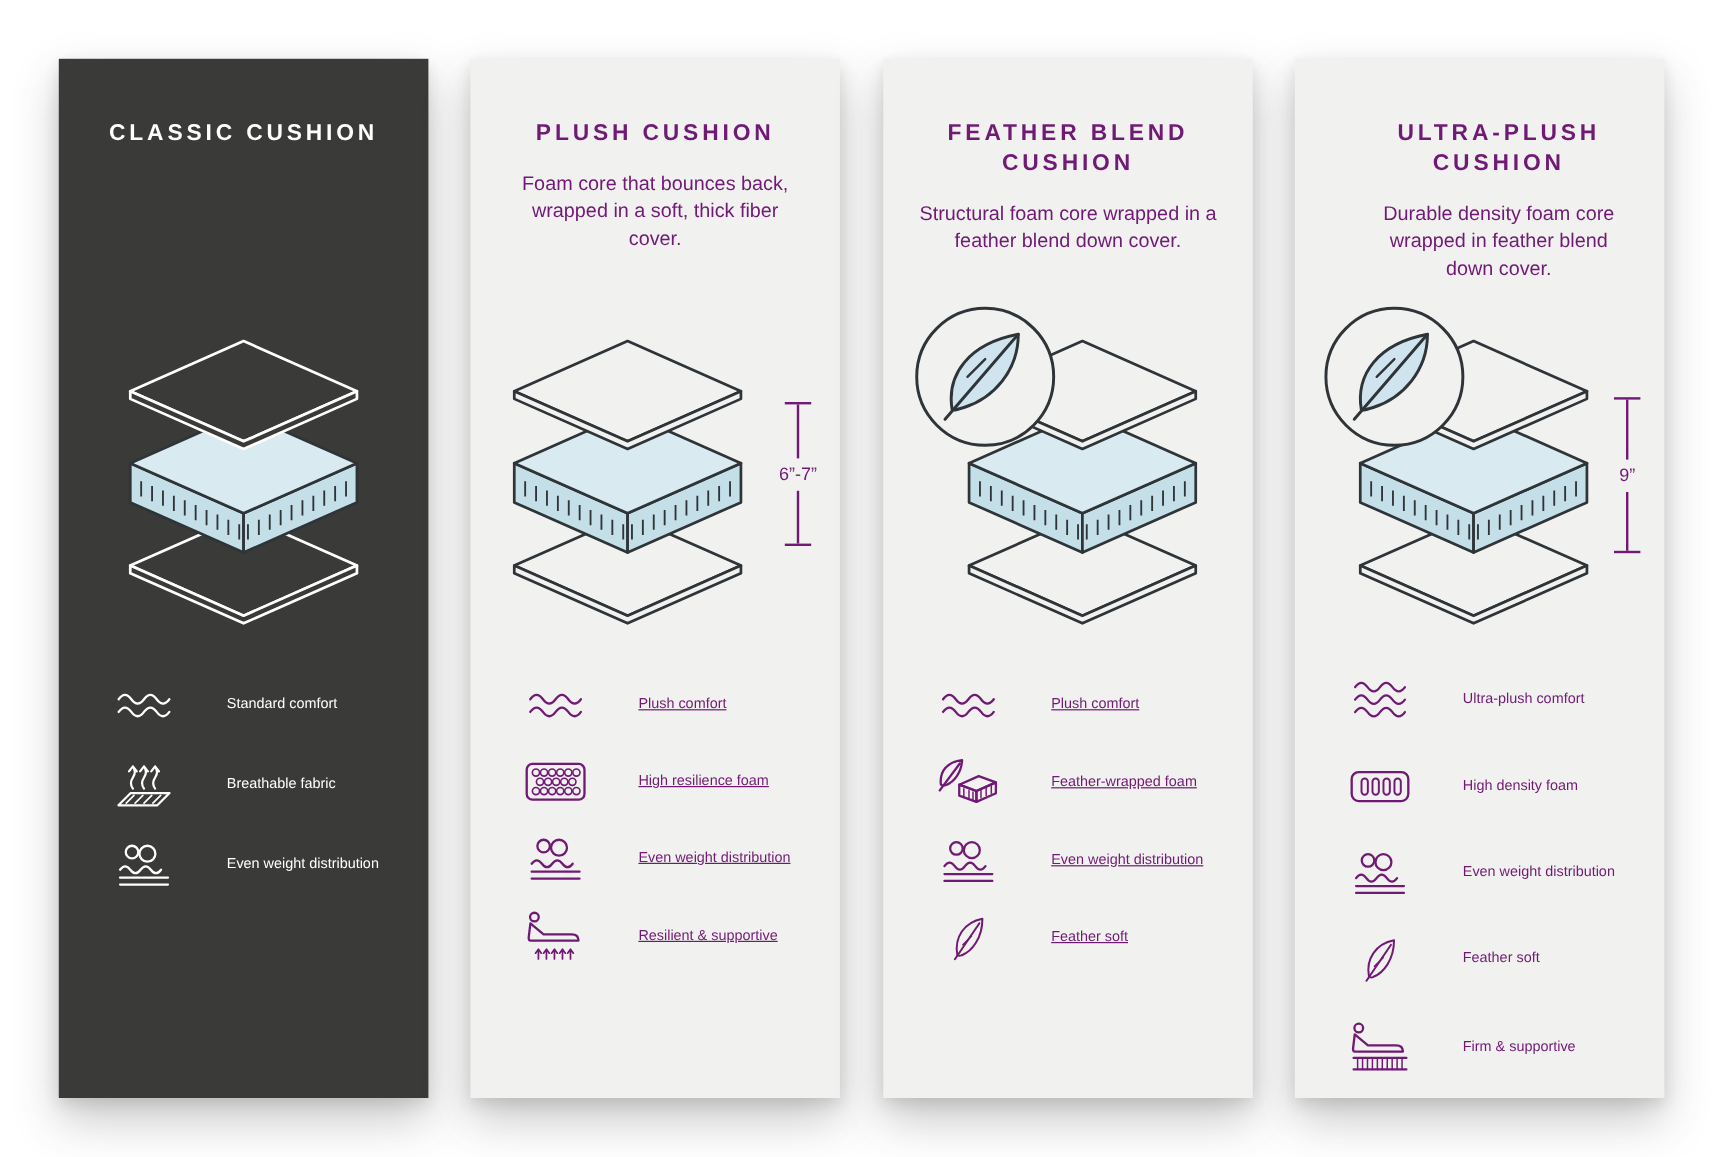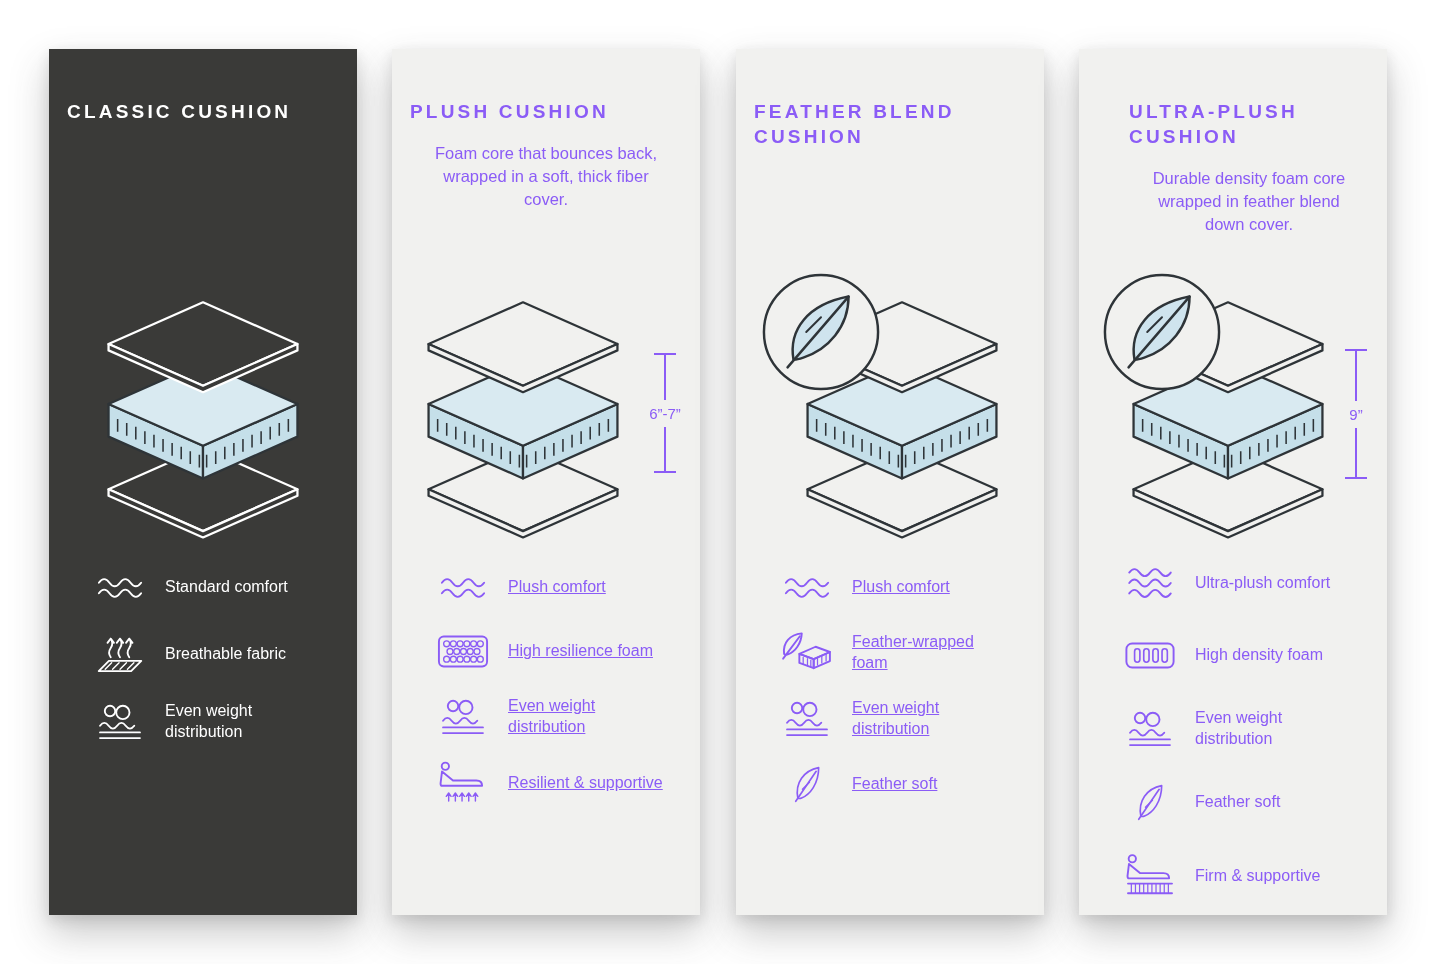--- a/index.html
+++ b/index.html
@@ -11,33 +11,33 @@
     overflow: hidden;
     color: #2e3438;
   }
   .board { position: relative; width: 1445px; height: 964px; }
 
   .panel {
     position: absolute; top: 49px; width: 308px; height: 866px;
     box-shadow: 0 18px 36px rgba(60,60,60,.28), 0 5px 12px rgba(60,60,60,.14);
   }
   .panel-dark  { background: #3a3a38; color: #ffffff; --line:#ffffff; --sheet:#3a3a38; }
-  .panel-light { background: #f1f1ef; color: #8b5cf6; --line:#2e3438; --sheet:#f1f1ef; }
+  .panel-light { background: #f1f1ef; color: #701a75; --line:#2e3438; --sheet:#f1f1ef; }
   .p1 { left: 49px; } .p2 { left: 392px; } .p3 { left: 736px; } .p4 { left: 1079px; padding-left: 32px; }
 
   .title {
-    margin: 50px 18px 0; text-align: left;
+    margin: 50px 18px 0; text-align: center;
     font-size: 19px; font-weight: bold; letter-spacing: 3.2px; line-height: 1.32;
   }
   .desc {
     margin: 18px 29px 0; text-align: center;
     font-size: 16.5px; line-height: 1.38;
   }
 
-  .diagram { position: absolute; top: 240px; left: 0; width: 100%; height: 300px; }
+  .diagram { position: absolute; top: 222px; left: 0; width: 100%; height: 300px; }
   .cushion {
     position: absolute; top: 6px; left: 50%; transform: translateX(-50%);
     width: 218px; height: 247px;
   }
   .p2 .cushion { transform: translateX(calc(-50% - 23px)); }
   .p3 .cushion { transform: translateX(calc(-50% + 12px)); }
   .p4 .cushion { transform: translateX(calc(-50% - 5px)); }
 
   .badge { position: absolute; left: 24px; top: -18px; width: 122px; height: 122px; }
   .p4 .badge { left: 22px; }
@@ -55,21 +55,21 @@
     position: absolute; left: 42px; right: 12px;
     display: flex; flex-direction: column;
     list-style: none; margin: 0; padding: 0;
   }
   .rows-3 { top: 518px; gap: 26px; }
   .rows-4 { top: 518px; gap: 24px; text-decoration: underline; }
   .rows-5 { top: 514px; gap: 32px; }
   .feature { display: flex; align-items: center; min-height: 40px; }
   .ficon { width: 58px; flex: 0 0 58px; display: flex; justify-content: center; align-items: center; }
   .ficon svg { stroke: currentColor; fill: none; stroke-width: 2; stroke-linecap: round; stroke-linejoin: round; }
-  .flabel { margin-left: 16px; font-size: 16px; line-height: 1.32; max-width: 158px; }
+  .flabel { margin-left: 40px; font-size: 12px; line-height: 1.32; max-width: 158px; }
 </style>
 </head>
 <body>
 
 <svg width="0" height="0" style="position:absolute" aria-hidden="true">
   <defs>
     <symbol id="sym-cushion" viewBox="0 0 240 272">
 
       <path d="M120 168 L224 214 L120 260 L16 214 Z" fill="var(--sheet,#f1f1ef)" stroke="var(--line,#2e3438)" stroke-width="2.5" stroke-linejoin="round"></path>
       <path d="M16 214 L120 260 L224 214 L224 221 L120 267 L16 221 Z" fill="var(--sheet,#f1f1ef)" stroke="var(--line,#2e3438)" stroke-width="2.5" stroke-linejoin="round"></path>
@@ -262,20 +262,21 @@
               <use href="#sym-resilient"></use>
             </svg>
           </span>
         <span class="flabel">Resilient &amp; supportive</span>
       </li>
     </ul>
   </section>
 
   <section class="panel panel-light p3">
     <h2 class="title">FEATHER BLEND CUSHION</h2>
+    <p class="desc">Structural foam core wrapped in a feather blend down cover.</p>
     <div class="diagram">
       <svg class="cushion" viewBox="0 0 240 272">
           <use href="#sym-cushion"></use>
         </svg>
       <svg class="badge" viewBox="0 0 124 124">
           <use href="#sym-badge"></use>
         </svg>
     </div>
     <ul class="features rows-4">
       <li class="feature">

